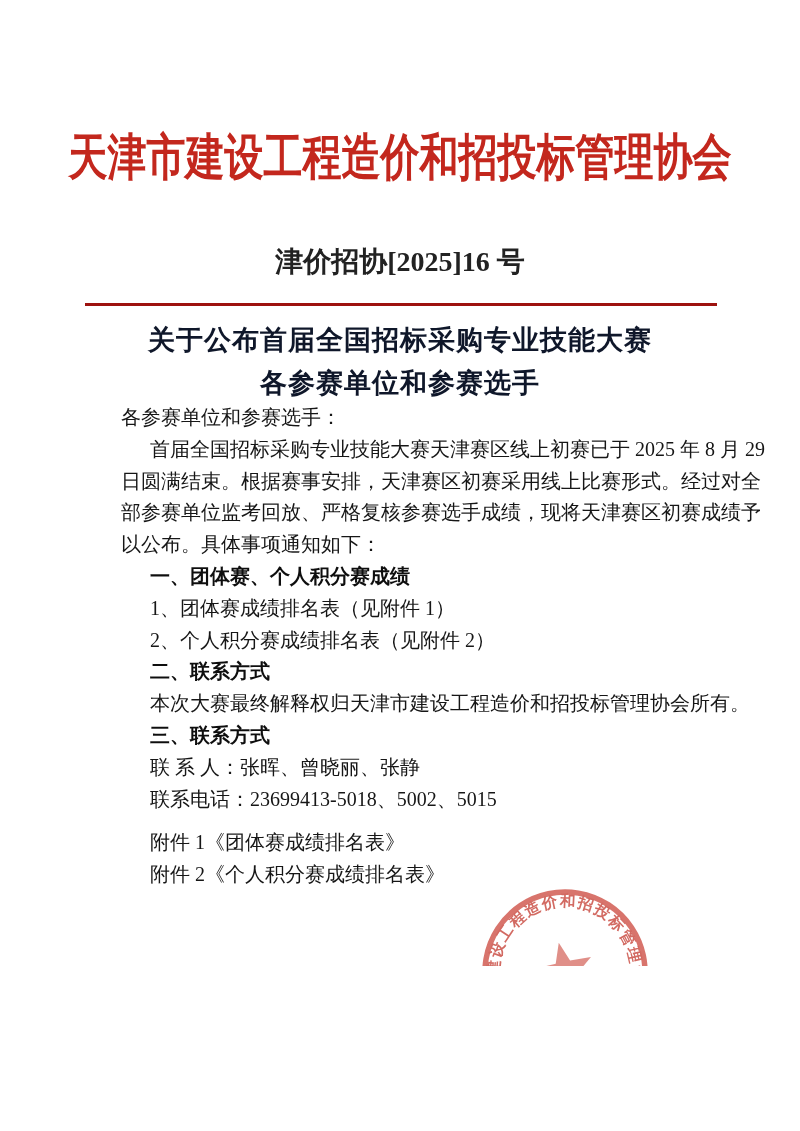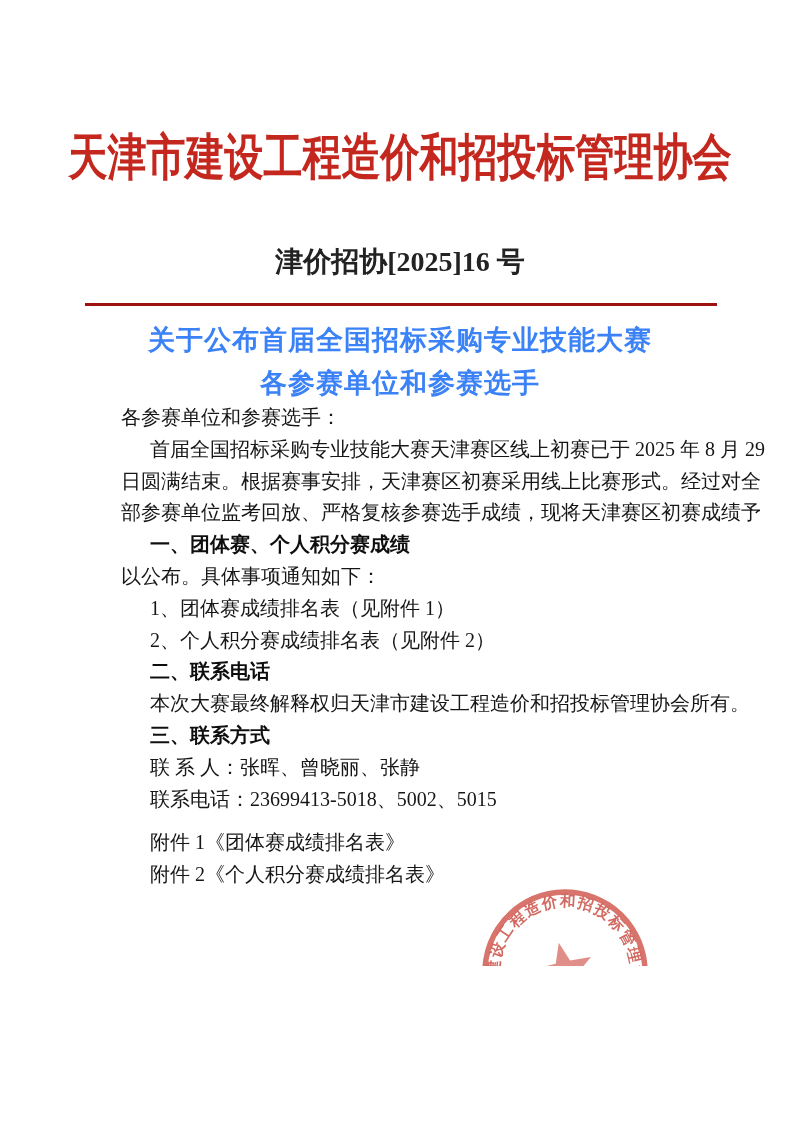--- a/index.html
+++ b/index.html
@@ -32,21 +32,21 @@
     position:absolute; top:303px; left:85px;
     width:632px; height:3px;
     background:#9d120f;
   }
   .title {
     position:absolute; top:319px; left:0; width:100%;
     text-align:center;
     font-size:27px; font-weight:bold;
     line-height:42.5px;
     letter-spacing:1px;
-    color:#3b82f6;
+    color:#0f172a;
   }
   .body {
     position:absolute; top:402px; left:85px; width:632px;
     font-size:20px;
     line-height:31.8px;
     color:#161616;
     margin-left:36px;
   }
   .body .line { white-space:nowrap; }
   .body .indent { padding-left:29px; }
@@ -87,27 +87,27 @@
     <span>关于公布首届全国招标采购专业技能大赛</span><br>
     <span>各参赛单位和参赛选手</span>
   </div>
 
   <div class="body">
     <div class="line">各参赛单位和参赛选手：</div>
 
     <div class="line indent">首届全国招标采购专业技能大赛天津赛区线上初赛已于 2025 年 8 月 29</div>
     <div class="line">日圆满结束。根据赛事安排，天津赛区初赛采用线上比赛形式。经过对全</div>
     <div class="line">部参赛单位监考回放、严格复核参赛选手成绩，现将天津赛区初赛成绩予</div>
+    <div class="line">以公布。具体事项通知如下：</div>
+
     <div class="line indent bold-heading">一、团体赛、个人积分赛成绩</div>
-
-    <div class="line">以公布。具体事项通知如下：</div>
     <div class="line indent">1、团体赛成绩排名表（见附件 1）</div>
     <div class="line indent">2、个人积分赛成绩排名表（见附件 2）</div>
 
-    <div class="line indent bold-heading">二、联系电话</div>
+    <div class="line indent bold-heading">二、联系方式</div>
     <div class="line indent">本次大赛最终解释权归天津市建设工程造价和招投标管理协会所有。</div>
 
     <div class="line indent bold-heading">三、联系方式</div>
     <div class="line indent">联 系 人：张晖、曾晓丽、张静</div>
     <div class="line indent">联系电话：23699413-5018、5002、5015</div>
 
     <div class="attachments">
       <div class="line indent">附件 1《团体赛成绩排名表》</div>
       <div class="line indent">附件 2《个人积分赛成绩排名表》</div>
     </div>

